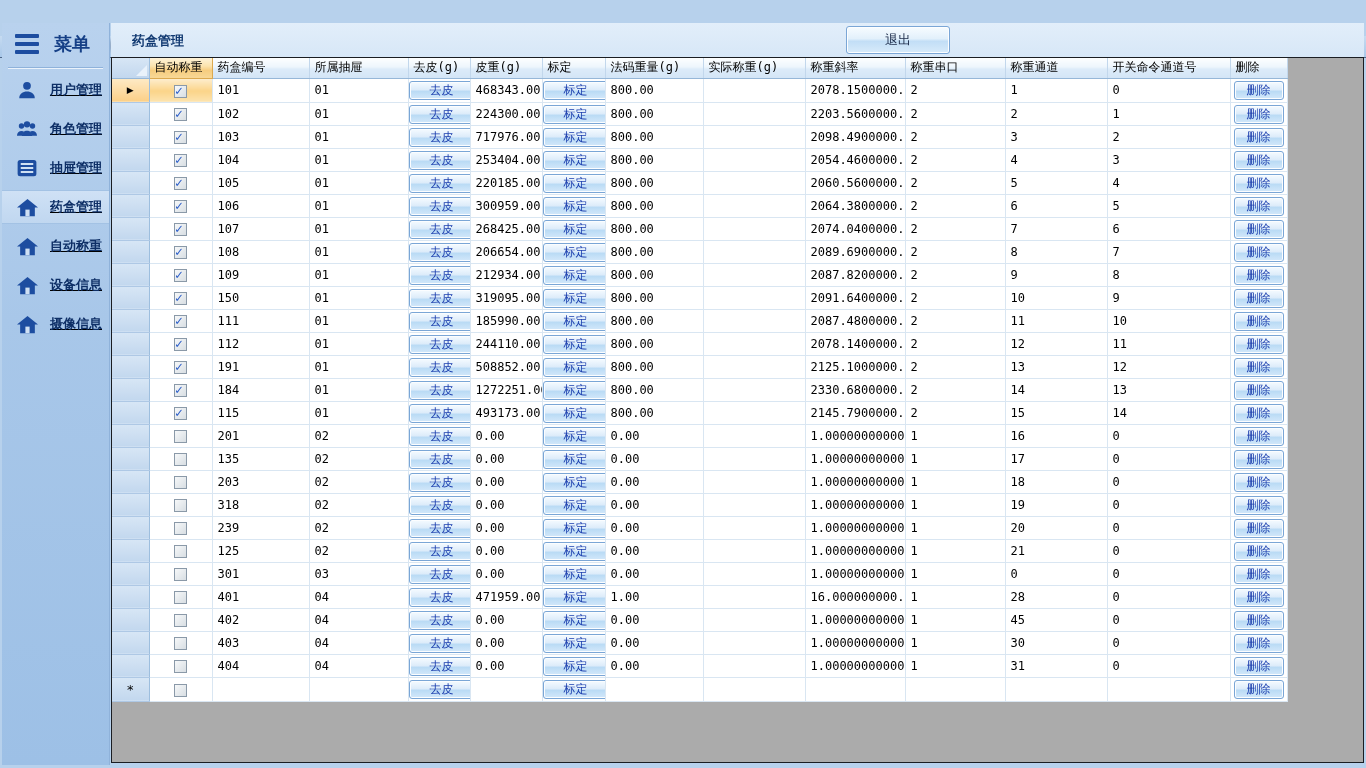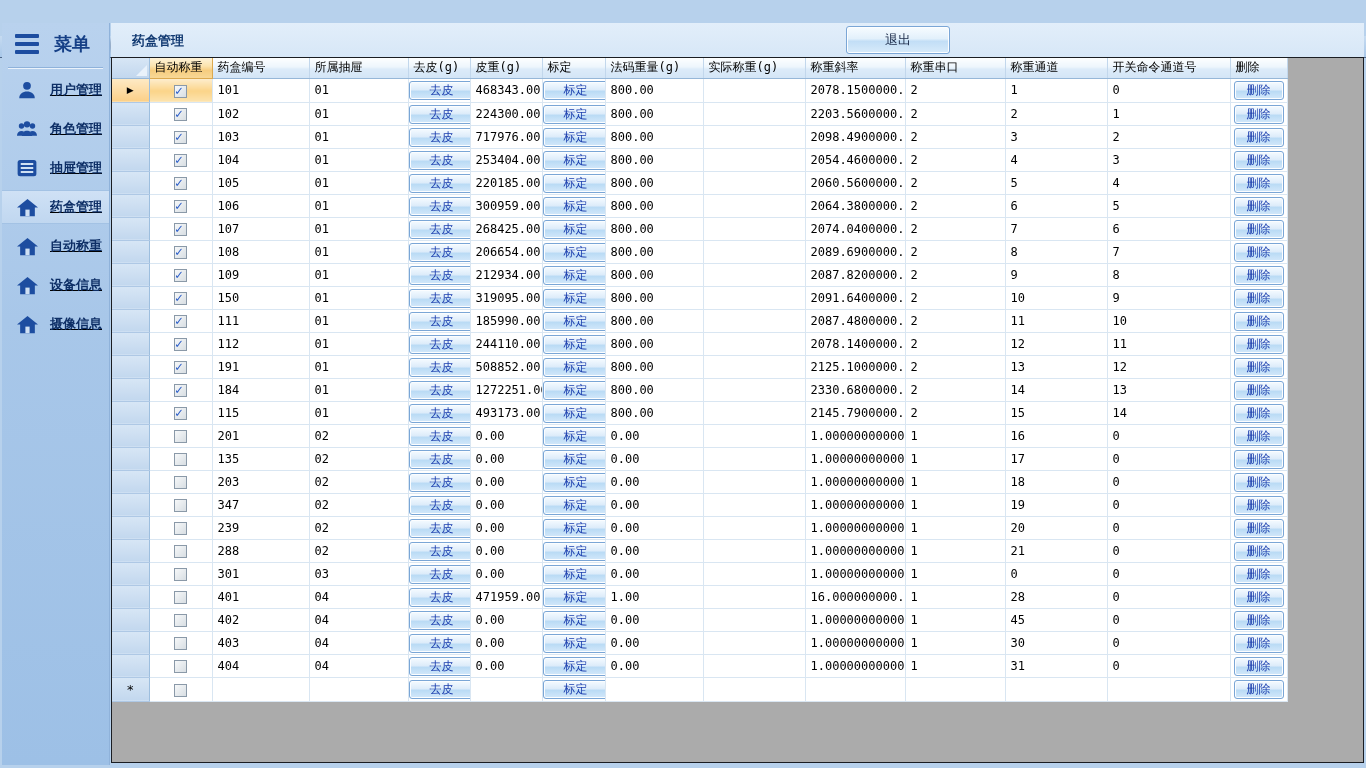--- a/index.html
+++ b/index.html
@@ -532,21 +532,21 @@
     <td class="cell"></td>
     <td class="cell">1.0000000000000</td>
     <td class="cell">1</td>
     <td class="cell">18</td>
     <td class="cell">0</td>
     <td class="cell center"><span class="gbtn w50">删除</span></td>
   </tr>
               <tr>
     <td class="sel"><span class="sel-glyph"></span></td>
     <td class="cell center"><span class="checkbox"></span></td>
-    <td class="cell">347</td>
+    <td class="cell">318</td>
     <td class="cell">02</td>
     <td class="cell center"><span class="gbtn w54">去皮</span></td>
     <td class="cell">0.00</td>
     <td class="cell center"><span class="gbtn w54">标定</span></td>
     <td class="cell">0.00</td>
     <td class="cell"></td>
     <td class="cell">1.0000000000000</td>
     <td class="cell">1</td>
     <td class="cell">19</td>
     <td class="cell">0</td>
@@ -564,21 +564,21 @@
     <td class="cell"></td>
     <td class="cell">1.0000000000000</td>
     <td class="cell">1</td>
     <td class="cell">20</td>
     <td class="cell">0</td>
     <td class="cell center"><span class="gbtn w50">删除</span></td>
   </tr>
               <tr>
     <td class="sel"><span class="sel-glyph"></span></td>
     <td class="cell center"><span class="checkbox"></span></td>
-    <td class="cell">288</td>
+    <td class="cell">125</td>
     <td class="cell">02</td>
     <td class="cell center"><span class="gbtn w54">去皮</span></td>
     <td class="cell">0.00</td>
     <td class="cell center"><span class="gbtn w54">标定</span></td>
     <td class="cell">0.00</td>
     <td class="cell"></td>
     <td class="cell">1.0000000000000</td>
     <td class="cell">1</td>
     <td class="cell">21</td>
     <td class="cell">0</td>

